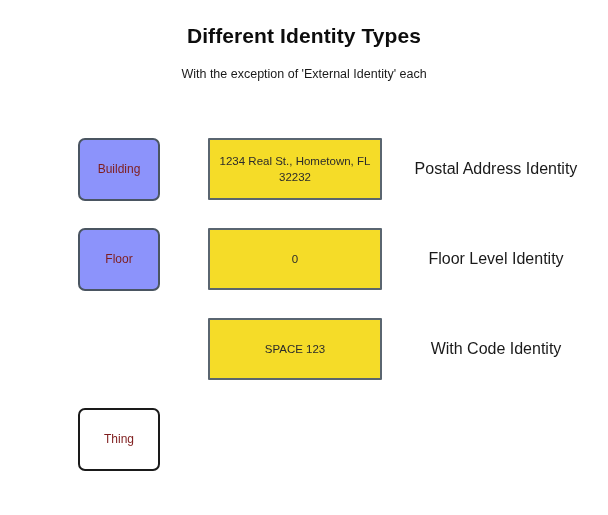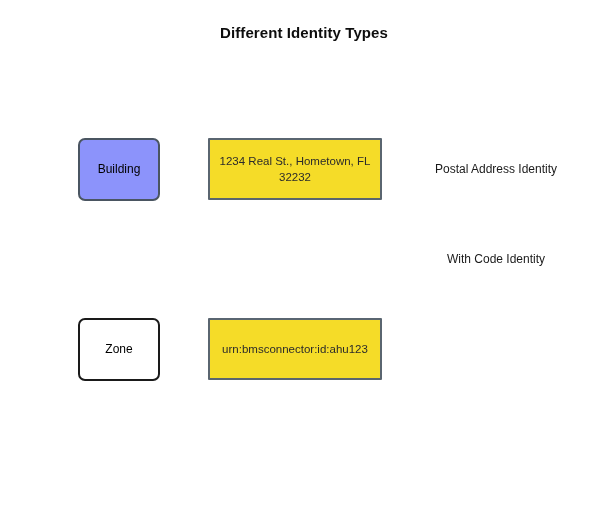--- a/index.html
+++ b/index.html
@@ -20,21 +20,21 @@
     width: 608px;
     height: 515px;
   }
 
   .title {
     position: absolute;
     left: 0;
     top: 24px;
     width: 608px;
     text-align: center;
-    font-size: 15px;
+    font-size: 21px;
     font-weight: bold;
     color: #0d0d0d;
     letter-spacing: 0.1px;
   }
 
   .subtitle {
     position: absolute;
     left: 104px;
     top: 66px;
     width: 400px;
@@ -71,21 +71,21 @@
     justify-content: center;
     box-sizing: content-box;
   }
   .entity-box.plain {
     background: #ffffff;
     border-color: #1a1a1a;
   }
   .entity-label {
     font-size: 12px;
     line-height: 15px;
-    color: #000000;
+    color: #7f1d1d;
     text-align: left;
     white-space: pre-line;
   }
 
   .value-box {
     position: absolute;
     left: 208px;
     top: 0;
     width: 170px;
     height: 58px;
@@ -107,55 +107,65 @@
 
   .identity-label {
     position: absolute;
     left: 398px;
     top: 0;
     width: 196px;
     height: 62px;
     display: flex;
     align-items: center;
     justify-content: center;
-    font-size: 12px;
+    font-size: 16px;
     color: #1a1a1a;
     text-align: center;
   }
 </style>
 </head>
 <body>
 
 <div class="diagram">
 
   <div class="title">Different Identity Types</div>
 
   <div class="subtitle">
+    <span class="sub-line">With the exception of 'External Identity' each</span>
   </div>
 
   <div class="rows">
 
     <div class="row">
       <div class="entity-box">
         <span class="entity-label">Building</span>
       </div>
       <div class="value-box">
         <span class="value-text">1234 Real St., Hometown, FL 32232</span>
       </div>
       <div class="identity-label">Postal Address Identity</div>
     </div>
 
+    <div class="row">
+      <div class="entity-box">
+        <span class="entity-label">Floor</span>
+      </div>
+      <div class="value-box">
+        <span class="value-text">0</span>
+      </div>
+      <div class="identity-label">Floor Level Identity</div>
+    </div>
 
     <div class="row">
+      <div class="value-box">
+        <span class="value-text">SPACE 123</span>
+      </div>
       <div class="identity-label">With Code Identity</div>
     </div>
 
     <div class="row">
       <div class="entity-box plain">
-        <span class="entity-label">Zone</span>
-      </div>
-      <div class="value-box">
-        <span class="value-text">urn:bmsconnector:id:ahu123</span>
+        <span class="entity-label">Thing</span>
       </div>
     </div>
 
   </div>
 </div>
 
 </body></html>

